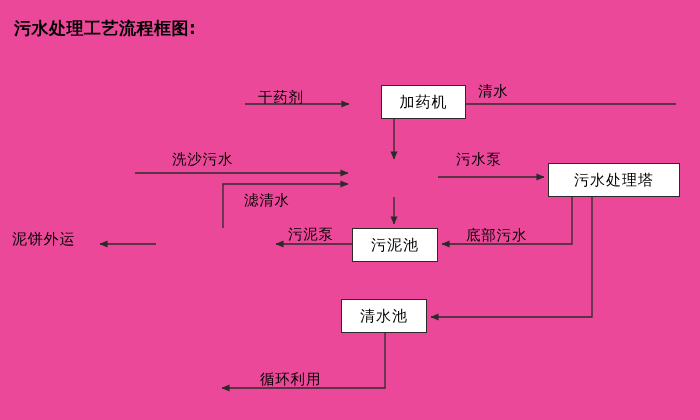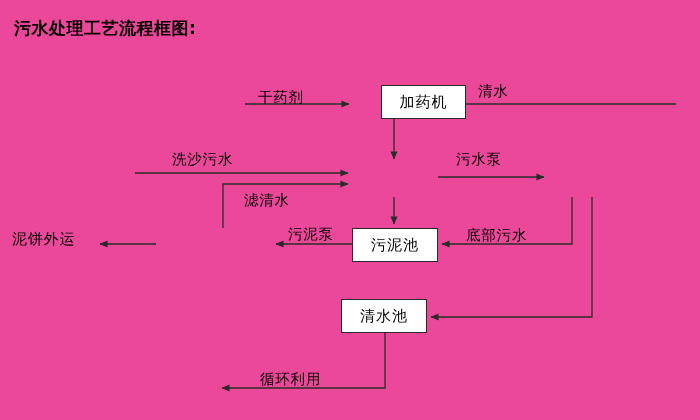--- a/index.html
+++ b/index.html
@@ -102,20 +102,23 @@
 
       <path d="M 592 197 L 592 317 L 431 317" marker-end="url(#arrow)"></path>
 
       <path d="M 385 333 L 385 388 L 222 388" marker-end="url(#arrow)"></path>
     </g>
   </svg>
 
   <div class="node" style="left:353px; top:85px; width:85px; height:34px;margin-left:28px;">
     <span>加药机</span>
   </div>
+  <div class="node" style="left:548px; top:163px; width:132px; height:34px;">
+    <span>污水处理塔</span>
+  </div>
   <div class="node" style="left:352px; top:228px; width:86px; height:34px;">
     <span>污泥池</span>
   </div>
   <div class="node" style="left:341px; top:299px; width:86px; height:34px;">
     <span>清水池</span>
   </div>
 
   <div class="edge-label" style="left:258px; top:82px;margin-top:6px;">干药剂</div>
   <div class="edge-label" style="left:478px; top:82px;">清水</div>
   <div class="edge-label" style="left:172px; top:150px;text-align:center;">洗沙污水</div>

